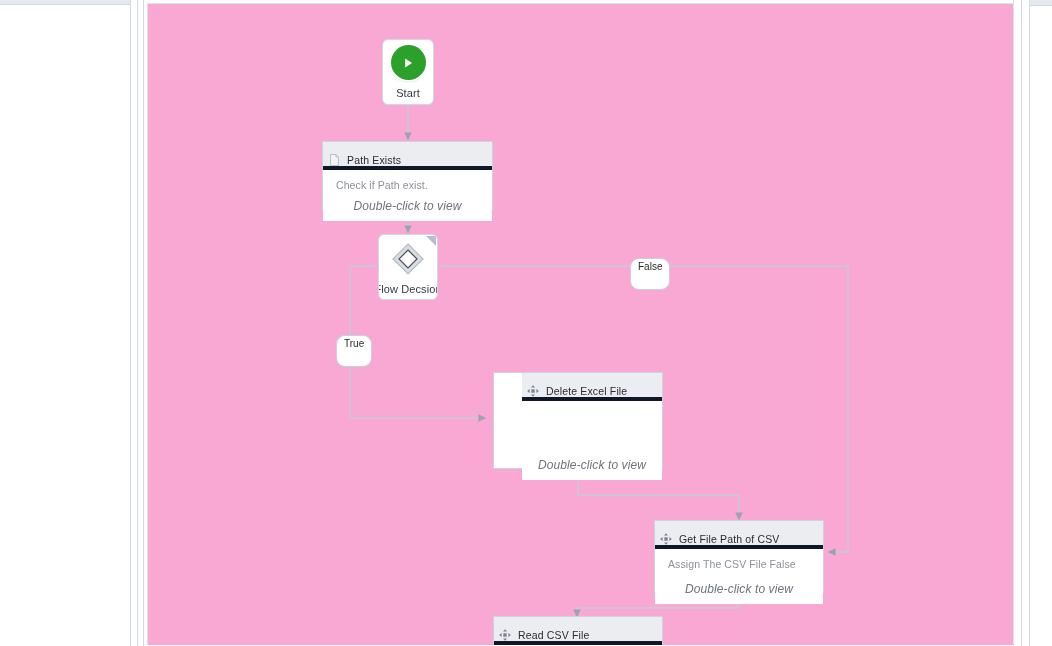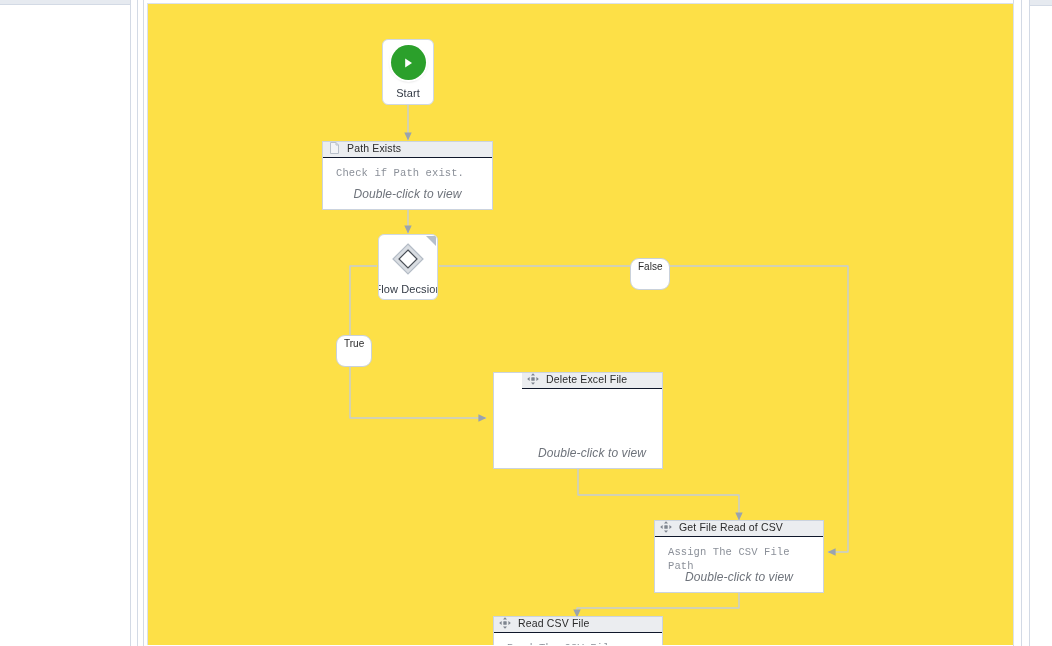--- a/index.html
+++ b/index.html
@@ -50,21 +50,21 @@
     border-bottom: 1px solid #d3dae5;
   }
 
   
   #canvas {
     position: absolute;
     left: 147px;
     top: 3px;
     width: 865px;
     height: 641px;
-    background: #fde047;
+    background: #f9a8d4;
     border: 1px solid #dbe2ea;
     border-bottom: none;
     overflow: hidden;
   }
   #canvas-inner {
     position: absolute;
     left: 0;
     top: 0;
     width: 865px;
     height: 641px;
@@ -146,25 +146,25 @@
     border-top: 10px solid #b6bfcc;
     border-left: 10px solid transparent;
   }
 
   
   .node-box {
     border: 1px solid #cbd3de;
     box-sizing: border-box;
   }
   .box-header {
-    height: 16px;
+    height: 28px;
     background: #ebedf0;
-    border-bottom: 1px solid #0f172a;
-    display: flex;
-    align-items: flex-start;
+    border-bottom: 4px solid #0f172a;
+    display: flex;
+    align-items: flex-end;
     padding-left: 5px;
     box-sizing: border-box;
   }
   .box-header-title {
     font-size: 10.5px;
     color: #2b2b2b;
     margin-left: 7px;
     white-space: nowrap;
     letter-spacing: .15px;
   }
@@ -181,21 +181,20 @@
     padding: 9px 10px 8px 13px;
     box-sizing: border-box;
     height: calc(100% - 16px);
     position: relative;
   }
   .box-desc {
     font-size: 10.5px;
     color: #8b9099;
     line-height: 13.5px;
     letter-spacing: .1px;
-    font-family: Liberation Mono, monospace;
   }
   .box-hint {
     position: absolute;
     left: 0;
     right: 0;
     bottom: 8px;
     text-align: center;
     font-size: 12px;
     font-style: italic;
     color: #6e737b;
@@ -323,24 +322,24 @@
             <svg width="12" height="12" viewBox="0 0 12 12" aria-hidden="true">
               <g fill="#7d848e">
                 <path d="M6,0.2 L8,2.6 L4,2.6 z"></path>
                 <path d="M6,11.8 L8,9.4 L4,9.4 z"></path>
                 <path d="M0.2,6 L2.6,4 L2.6,8 z"></path>
                 <path d="M11.8,6 L9.4,4 L9.4,8 z"></path>
                 <rect x="4.3" y="4.3" width="3.4" height="3.4" rx="0.5"></rect>
               </g>
             </svg>
           </span>
-          <span class="box-header-title">Get File Read of CSV</span>
+          <span class="box-header-title">Get File Path of CSV</span>
         </div>
         <div class="box-body">
-          <div class="box-desc">Assign The CSV File Path</div>
+          <div class="box-desc">Assign The CSV File False</div>
           <div class="box-hint">Double-click to view</div>
         </div>
       </div>
 
       <div class="node node-box" style="left:345px; top:612px; width:170px; height:95px;">
         <div class="box-header">
           <span class="box-icon">
             <svg width="12" height="12" viewBox="0 0 12 12" aria-hidden="true">
               <g fill="#7d848e">
                 <path d="M6,0.2 L8,2.6 L4,2.6 z"></path>

